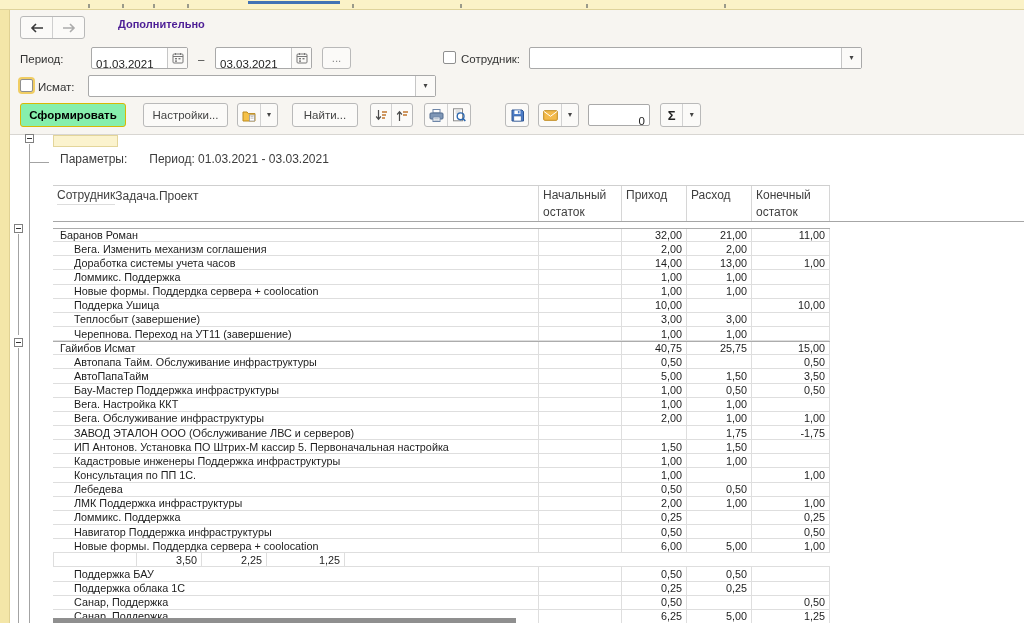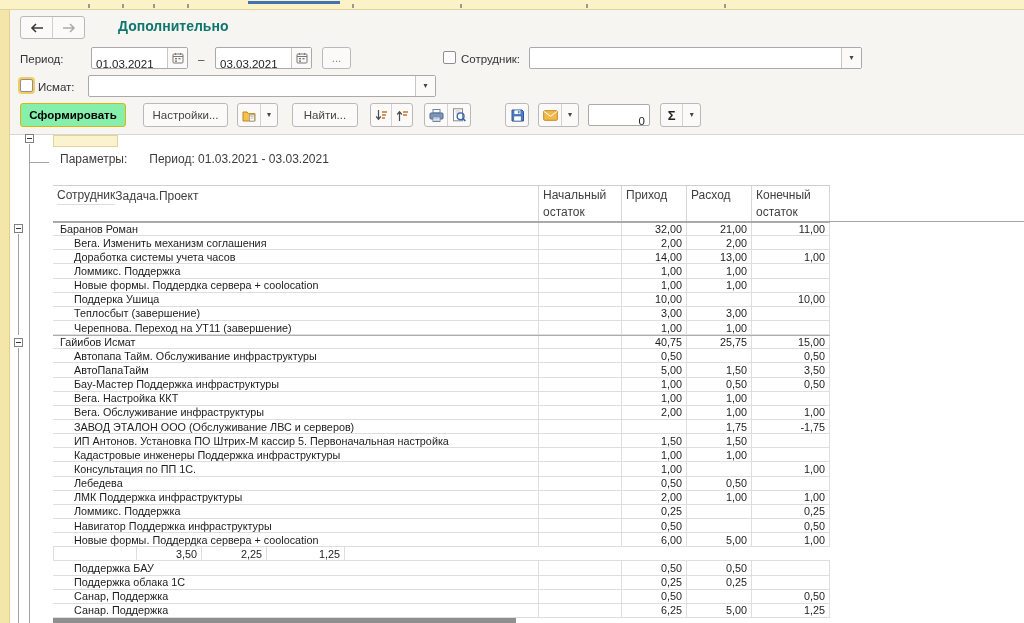--- a/index.html
+++ b/index.html
@@ -13,21 +13,21 @@
   .frag { position:absolute; top:4px; height:4px; background:#9a9a8a; width:2px; }
   .frag-link { position:absolute; top:1px; height:3px; background:#4272B4; }
 
   
   .left-strip { left:0; top:10px; width:10px; height:613px; background:#F4E6A8; border-right:1px solid #E0D193; }
 
   
   .navpair { left:20px; top:16px; width:65px; height:23px; display:flex; border:1px solid #B9B9B9; border-radius:3px; background:#FBFAF8; overflow:hidden; }
   .navbtn { flex:1; display:flex; align-items:center; justify-content:center; cursor:pointer; }
   .navbtn + .navbtn { border-left:1px solid #CFCFCF; }
-  .page-title { left:118px; top:18px; font-size:14px; font-weight:bold; color:#0f766e; }
+  .page-title { left:118px; top:18px; font-size:11px; font-weight:bold; color:#4c1d95; }
 
   
   .lbl { font-size:11.5px; color:#333; }
   .field { background:#fff; border:1px solid #A9A9A9; border-radius:2px; height:22px; display:flex; align-items:stretch; }
   .field input { border:0; outline:0; flex:1; font:11.5px "Liberation Sans","DejaVu Sans",sans-serif; padding:16px 4px; background:transparent; color:#222; min-width:0; }
   .fseg { width:20px; border-left:1px solid #C6C6C6; display:flex; align-items:center; justify-content:center; cursor:pointer; background:#FBFAF8; }
   .dd-arrow { font-size:8px; color:#444; line-height:1; }
   .chk { width:13px; height:13px; background:#fff; border:1px solid #8F8F8F; border-radius:2px; cursor:pointer; }
   .chk.focused { box-shadow:0 0 0 2px rgba(238,198,74,.85); }
   .btn { background:#FBFAF8; border:1px solid #B9B9B9; border-radius:3px; font-size:11.5px; color:#444; display:flex; align-items:center; justify-content:center; cursor:pointer; }
@@ -57,21 +57,21 @@
   .thead { left:53px; top:185px; width:777px; height:37px; border-top:1px solid #CFCFCF; border-bottom:1px solid #A3A3A3; display:flex; font-size:12px; color:#3f3f3f; }
   .thc { border-left:1px solid #D6D6D6; padding:1px 4px; line-height:17px; }
   .thc:first-child { border-left:none; }
   .thc.c-name { width:485px; display:flex; }
   .thc.c-name .hl { height:18px; display:flex; align-items:center; }
   .thc.c-name .hl:first-child { border-bottom:1px solid #DDDDDD; }
   .c-open { width:83px; } .c-in { width:65px; } .c-out { width:65px; } .c-close { width:79px; border-right:1px solid #D6D6D6; }
   .hdr-fullline { left:53px; top:221px; width:971px; height:1px; background:#A6A6A6; }
 
   
-  .rows { left:53px; top:222px; width:777px; }
+  .rows { left:53px; top:228px; width:777px; }
   .trow { height:14.15px; display:flex; border-bottom:1px solid #DEDEDE; font-size:10.8px; color:#1c1c1c; }
   .trow.group { border-top:1px solid #ACACAC; }
   .tc { overflow:hidden; white-space:nowrap; display:flex; align-items:center; }
   .tc.name { width:485px; padding-left:21px; }
   .trow.group .tc.name { padding-left:7px; }
   .tc.num { justify-content:flex-end; padding-right:4px; border-left:1px solid #DEDEDE; }
   .tc.n-open { width:83px; } .tc.n-in { width:65px; } .tc.n-out { width:65px; } .tc.n-close { width:79px; border-right:1px solid #DEDEDE; }
 
   .bottom-strip { left:53px; top:618px; width:463px; height:5px; background:#8F8F8F; }
 

